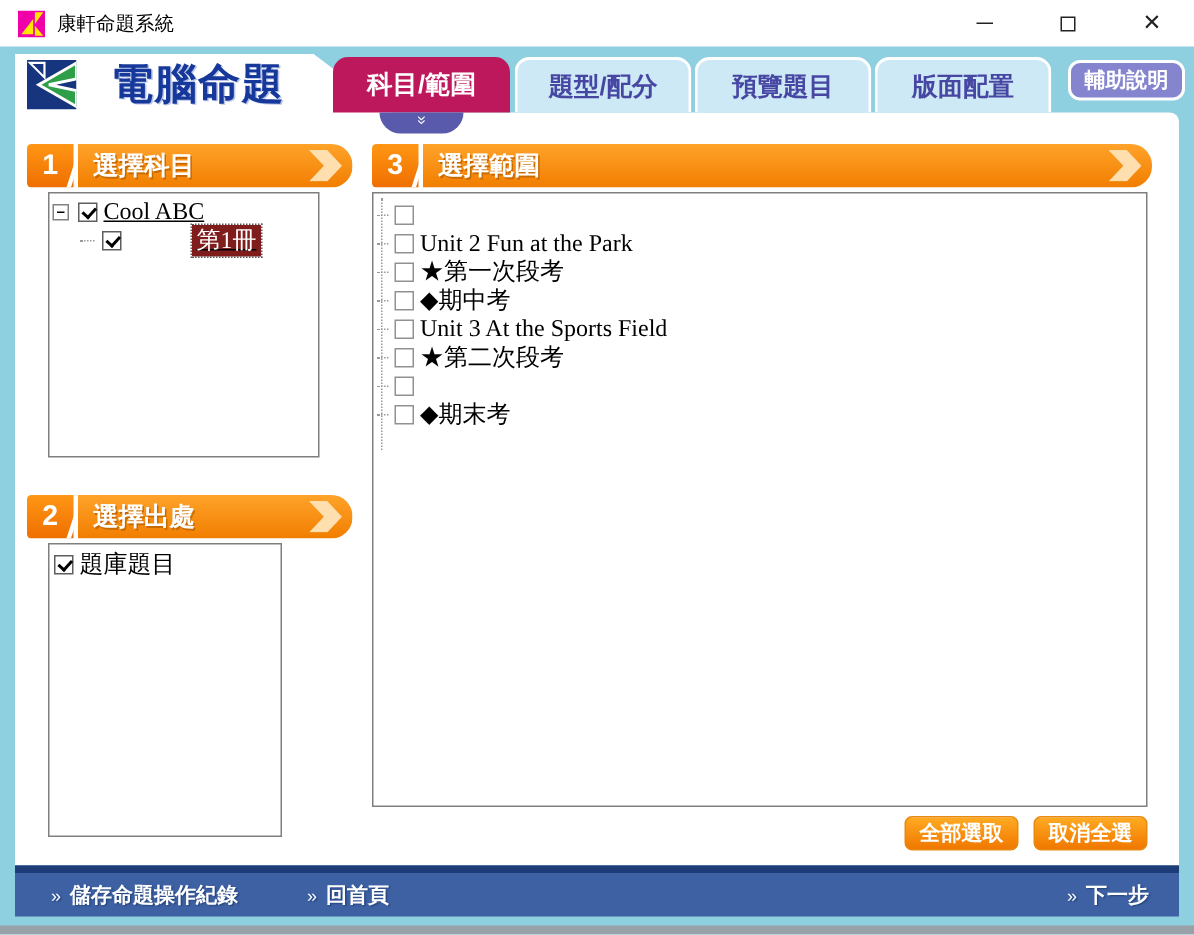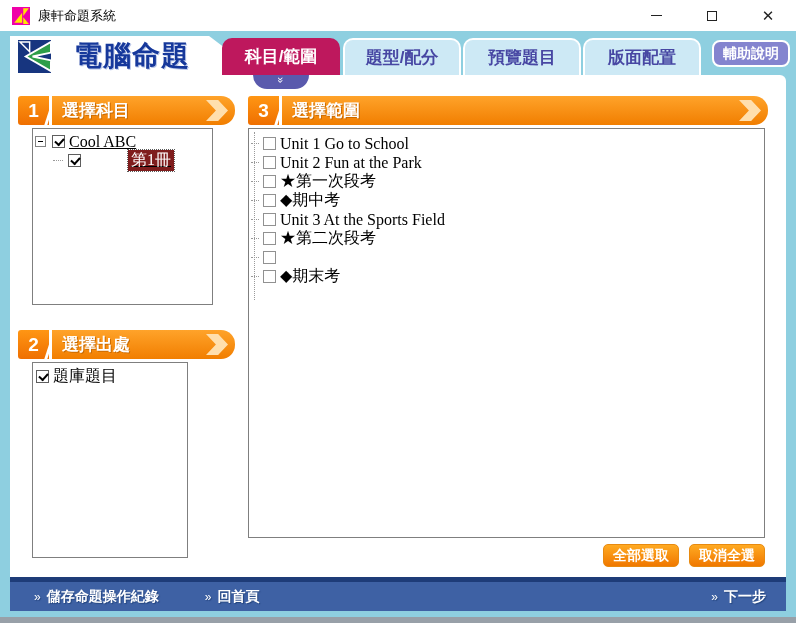--- a/index.html
+++ b/index.html
@@ -180,21 +180,20 @@
   <div class="body">
       <span>選擇範圍</span>
     <span class="chev"></span>
     </div>
 </div>
 
 <div class="listbox box3">
   <div class="vline"></div>
   <div class="row">
       <span class="cb gray"></span>
-      <span>Unit 1 Go to School</span>
     </div>
   <div class="row">
       <span class="cb gray"></span>
       <span>Unit 2 Fun at the Park</span>
     </div>
   <div class="row">
       <span class="cb gray"></span>
       <span>★第一次段考</span>
     </div>
   <div class="row">

